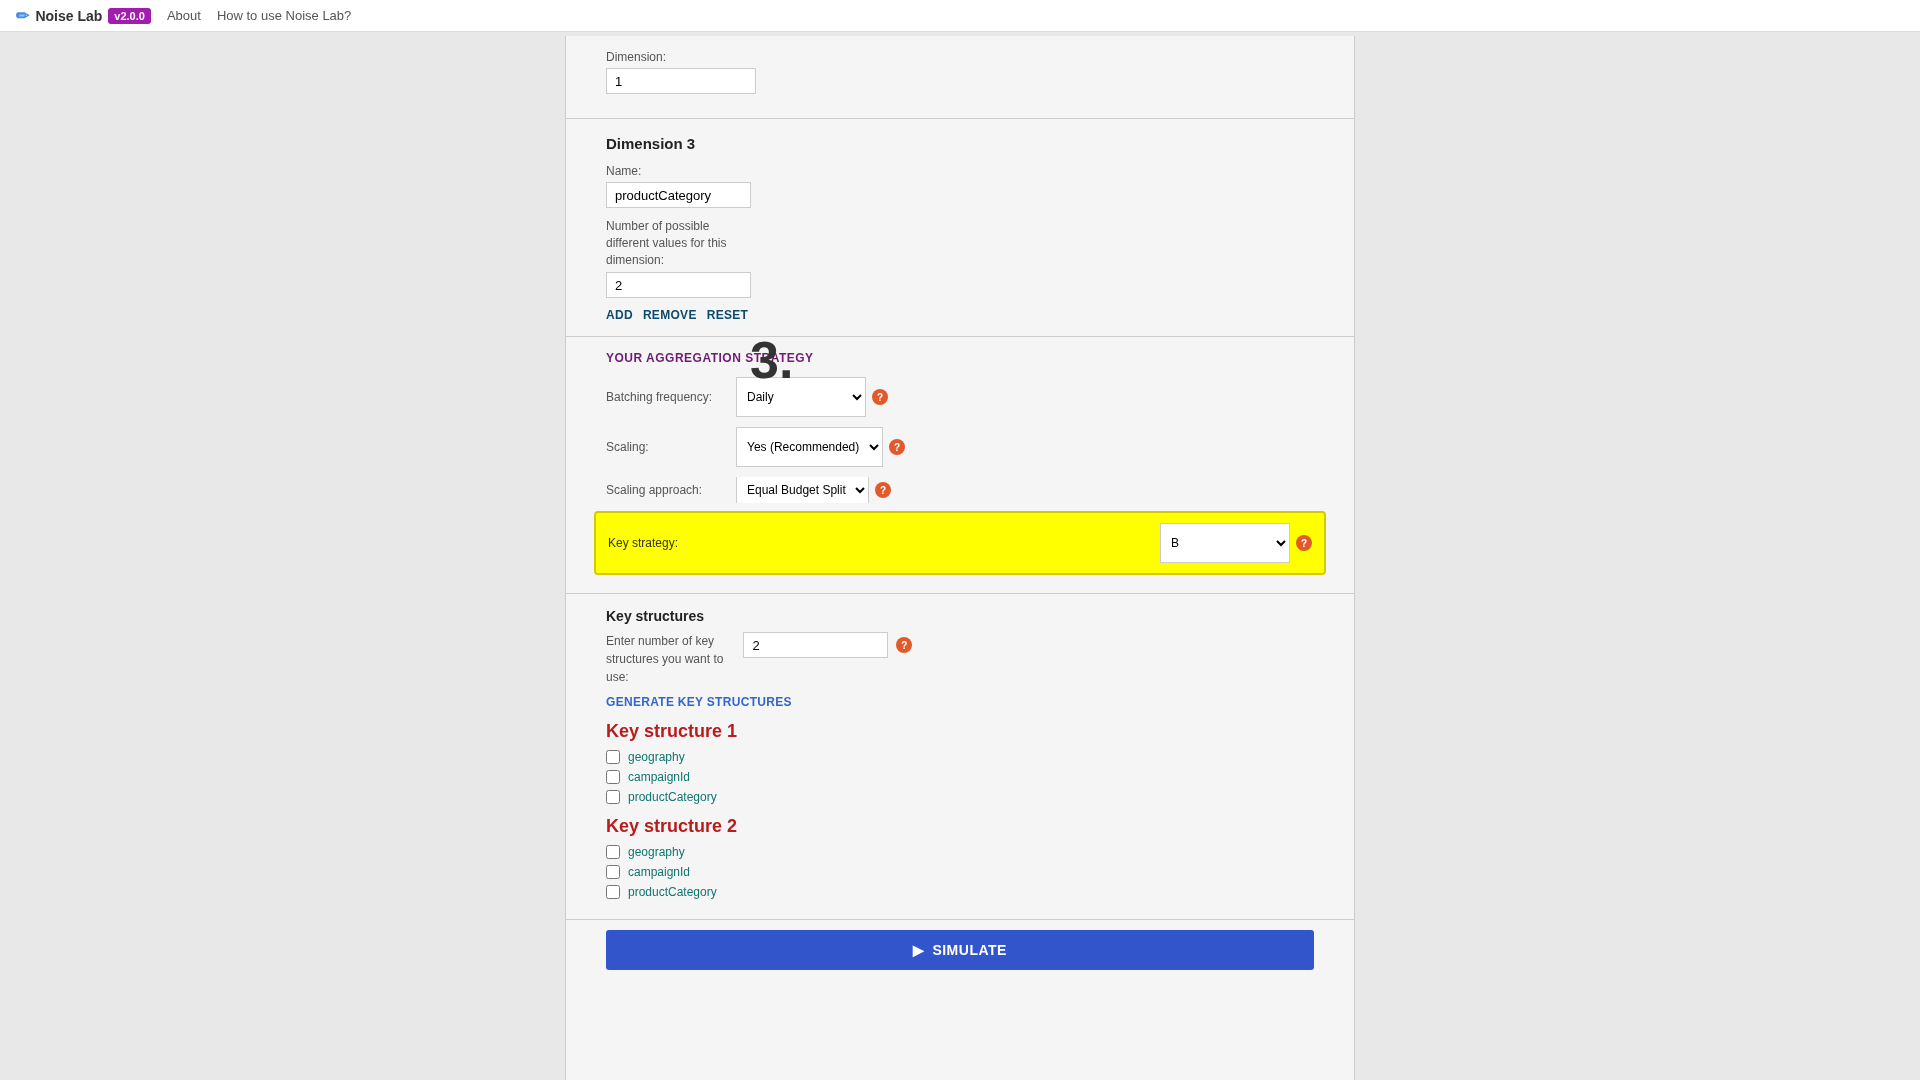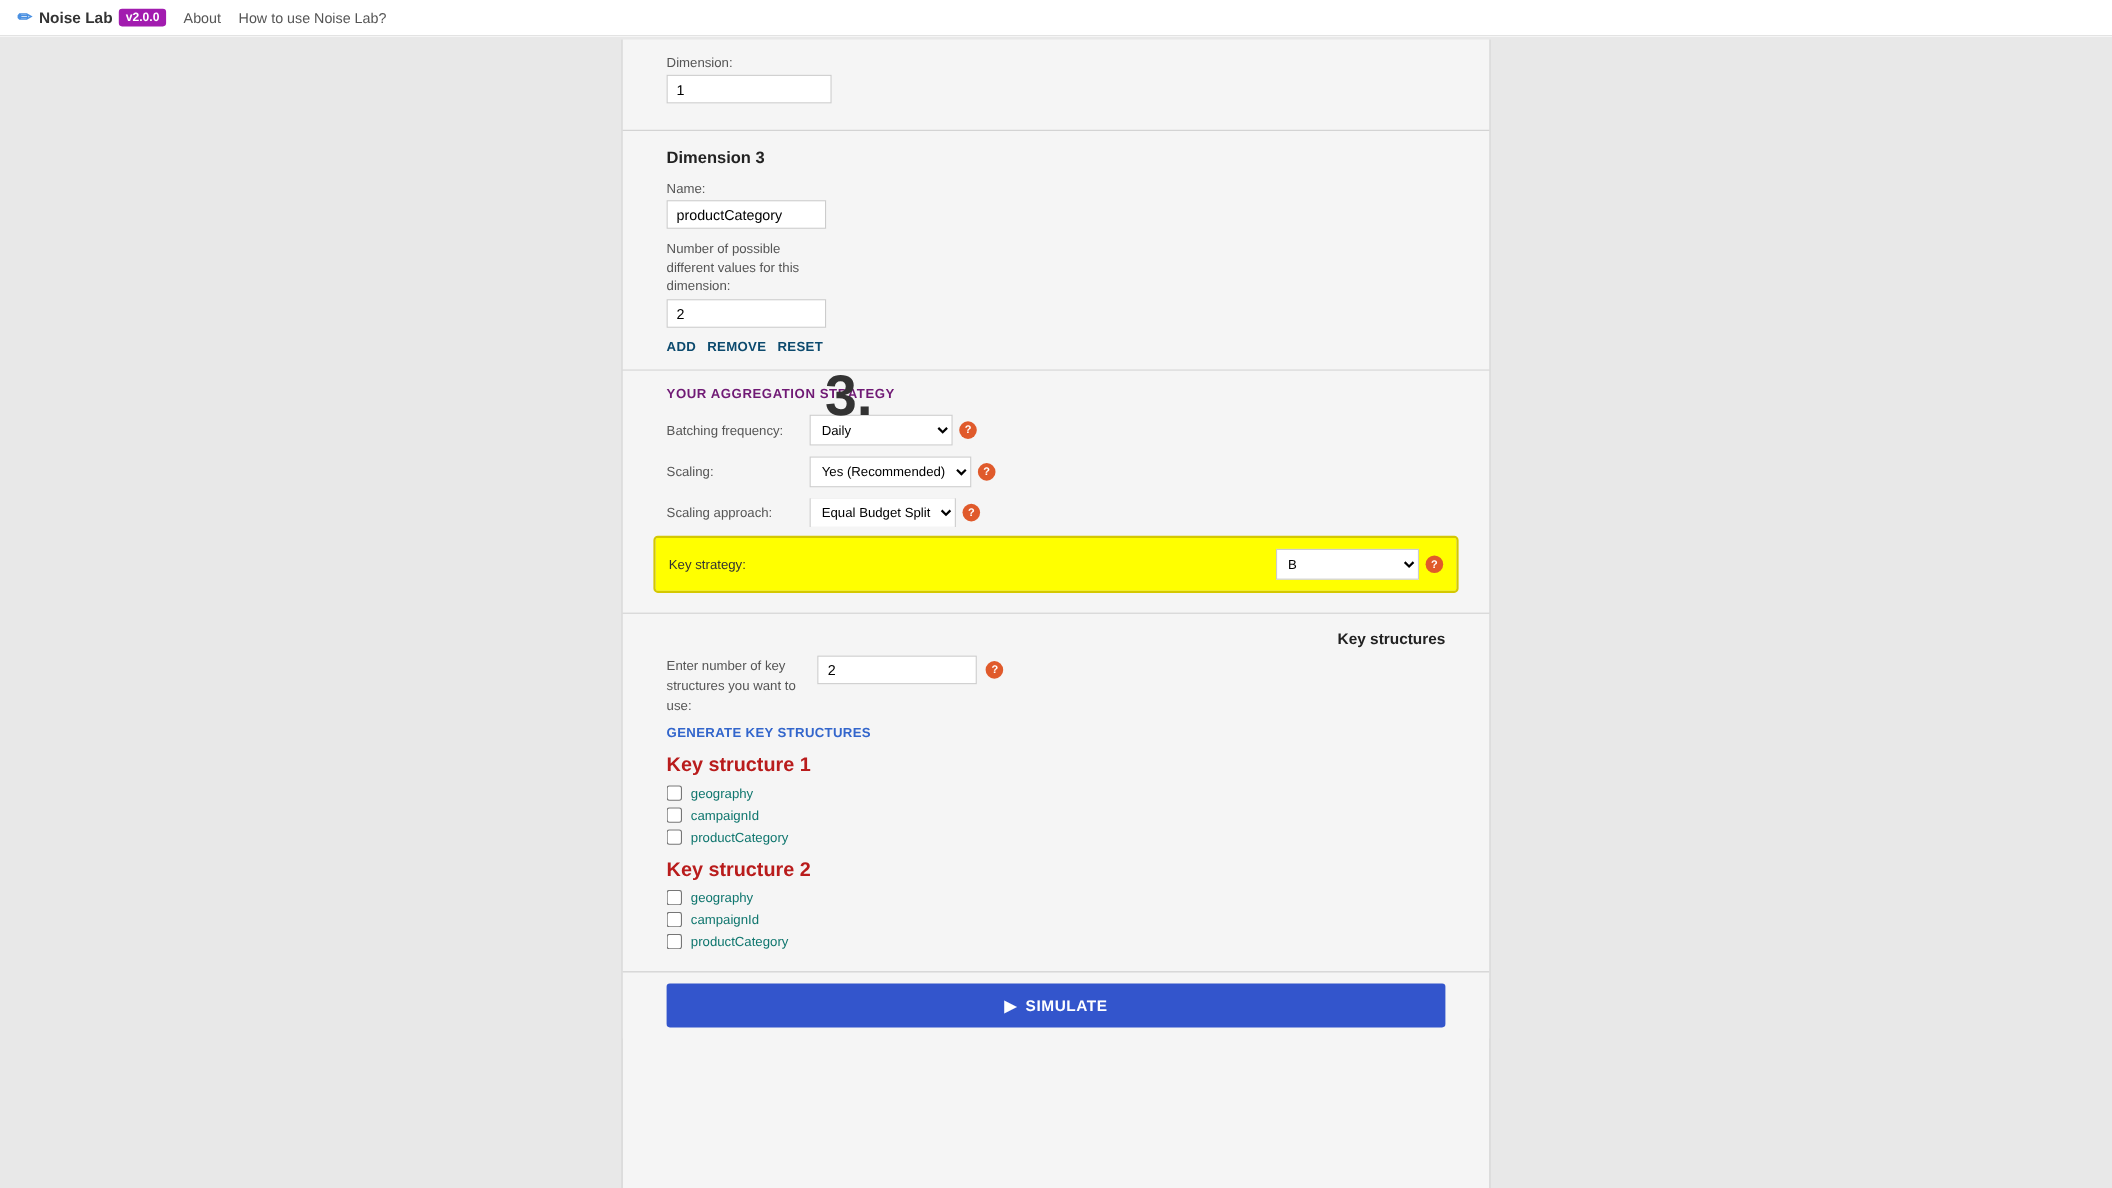--- a/index.html
+++ b/index.html
@@ -183,21 +183,21 @@
     .agg-select-wrap {
       display: flex;
       align-items: center;
       gap: 6px;
     }
     .agg-select {
       border: 1px solid #ccc;
       background: #fff;
       padding: 3px 6px;
       font-size: 12px;
-      height: 28px;
+      height: 40px;
       cursor: pointer;
       min-width: 130px;
     }
     .help-icon {
       display: inline-flex;
       align-items: center;
       justify-content: center;
       width: 16px;
       height: 16px;
       background: #e05a2b;
@@ -240,21 +240,20 @@
     
     .key-structures-section {
       padding: 14px 40px 14px 40px;
       background: #f5f5f5;
     }
     .key-structures-title {
       font-size: 14px;
       font-weight: bold;
       color: #222;
       margin-bottom: 8px;
-      text-align: right;
     }
     .ks-desc {
       font-size: 12px;
       color: #555;
       line-height: 1.5;
       margin-bottom: 8px;
     }
     .ks-input {
       border: 1px solid #ccc;
       background: #fff;

